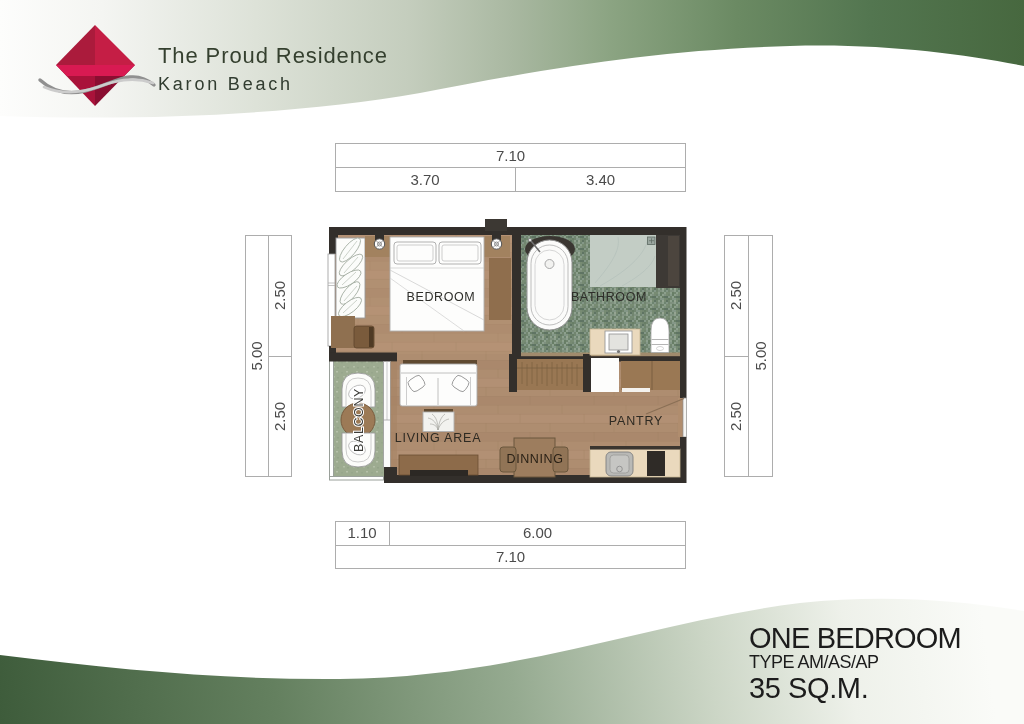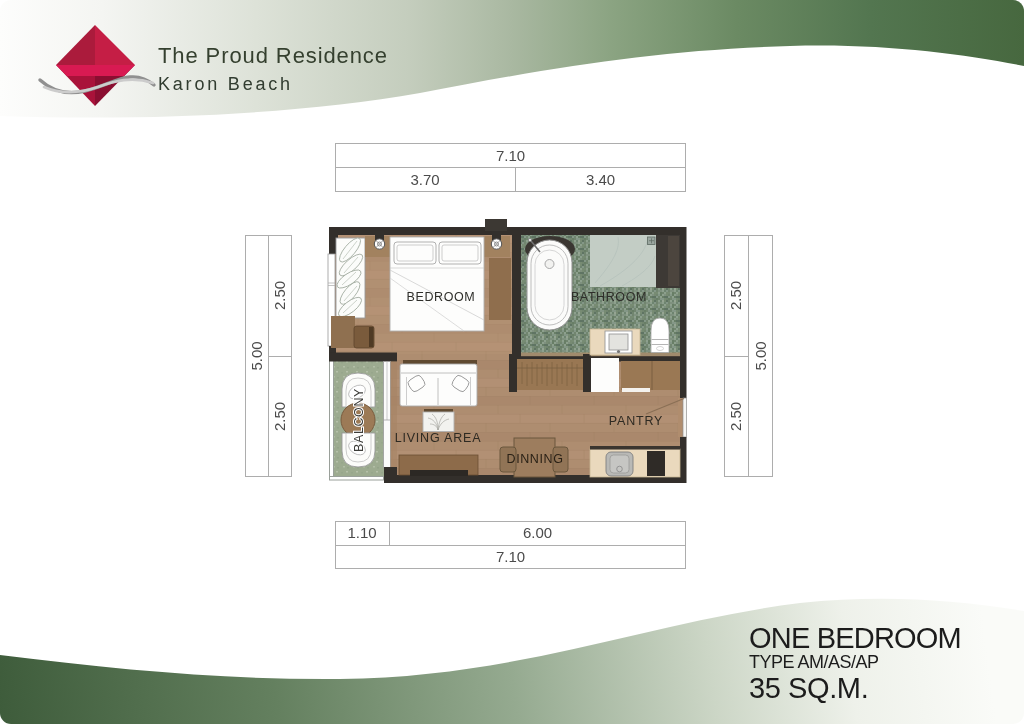--- a/index.html
+++ b/index.html
@@ -1,17 +1,17 @@
 <!DOCTYPE html>
 <html><head>
 <meta charset="utf-8">
 <style>
   html,body{margin:0;padding:0;background:#ffffff;}
   #page{position:relative;width:1024px;height:724px;background:#ffffff;overflow:hidden;
-        font-family:"Liberation Sans", sans-serif;border-radius:11px;}
+        font-family:"Liberation Sans", sans-serif;}
   svg{display:block;}
 </style>
 </head>
 <body>
 <div id="page">
 <svg width="1024" height="724" viewBox="0 0 1024 724">
 <defs>
   <linearGradient id="hdr" x1="0" y1="0" x2="1024" y2="0" gradientUnits="userSpaceOnUse">
     <stop offset="0" stop-color="#fdfdfc"></stop>
     <stop offset="0.1" stop-color="#f4f5f2"></stop>

